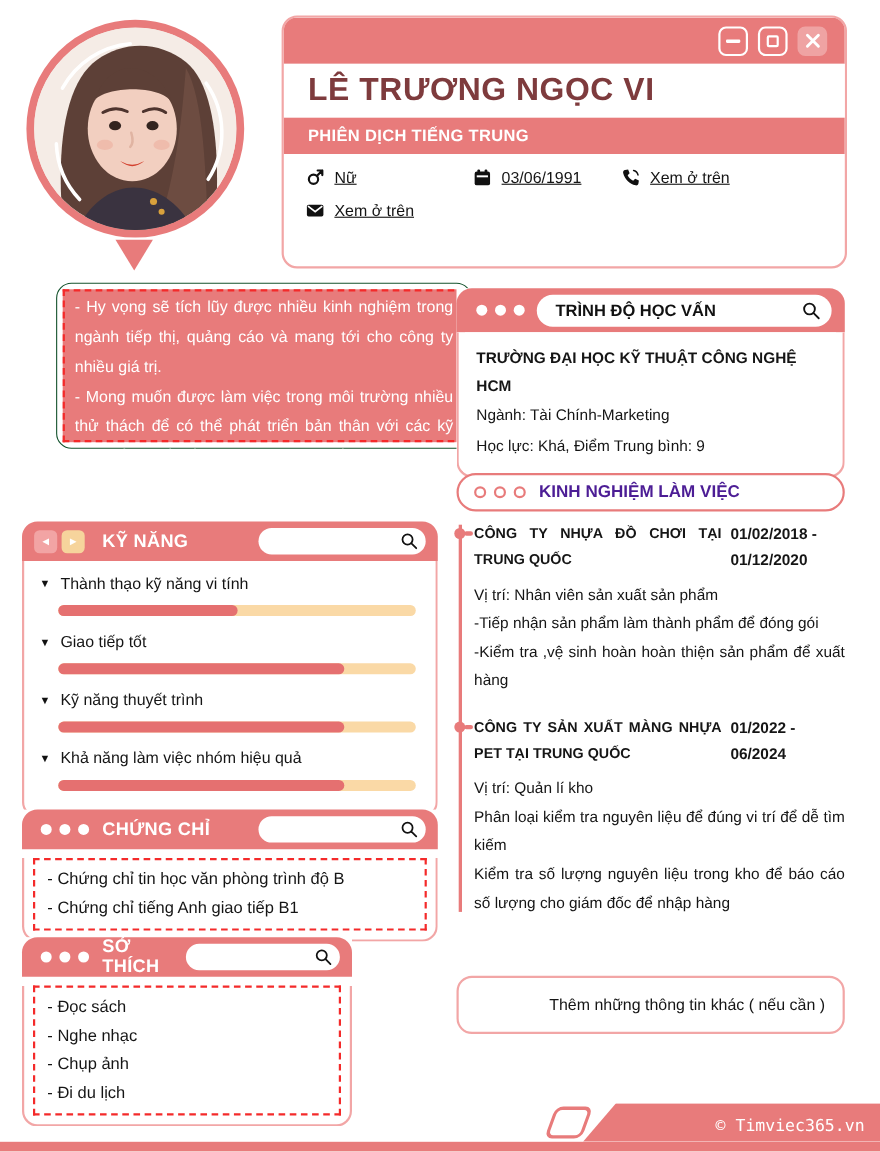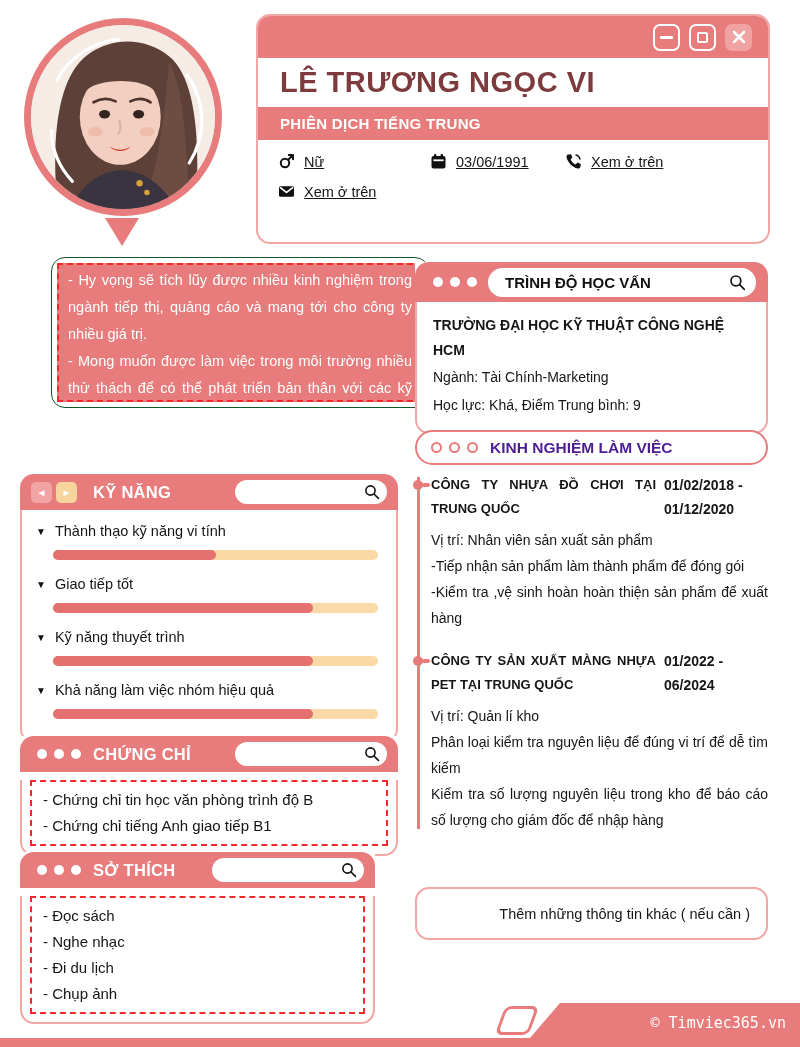--- a/index.html
+++ b/index.html
@@ -62,21 +62,21 @@
   
   .skills { left:20px; top:474px; width:378px; }
   .skills .card-body { padding:13px 14px 6px; }
   .skill { margin-bottom:16px; }
   .skill-label { display:flex; align-items:center; gap:9px; font-size:14.5px; }
   .caret { font-size:10px; color:#111; }
   .bar-track { margin:11px 4px 0 17px; height:10px; border-radius:5px; background:#FAD9A6; }
   .bar-fill { height:10px; border-radius:5px; background:#E57070; }
   
   .certs { left:20px; top:736px; width:378px; }
-  .hobbies { left:20px; top:852px; width:355px; }
+  .hobbies { left:20px; top:852px; width:300px; }
   
   .education { left:415px; top:262px; width:353px; }
   .education .card-head { height:40px; padding:0 12px; }
   .title-pill { flex:1; margin-left:11px; height:29px; background:#fff; border-radius:15px;
     display:flex; align-items:center; padding:0 10px 0 17px; position:relative; }
   .title-pill .pill-text { font-weight:bold; font-size:15px; color:#111; }
   .title-pill svg { margin-left:auto; width:17px; height:17px; }
   .education .card-body { padding:11px 16px 13px; }
   .edu-school { font-weight:bold; font-size:14px; line-height:25px; }
   .edu-line { font-size:14px; line-height:28px; }
@@ -300,22 +300,22 @@
         <svg viewBox="0 0 16 16">
             <circle cx="6.5" cy="6.5" r="4.6" fill="none" stroke="#111" stroke-width="1.6"></circle>
             <path d="M10 10 L14.4 14.4" stroke="#111" stroke-width="1.6" stroke-linecap="round"></path>
           </svg>
       </span>
     </div>
     <div class="card-body">
       <div class="dashed-box">
         <p>- Đọc sách</p>
         <p>- Nghe nhạc</p>
+        <p>- Chụp ảnh</p>
         <p>- Đi du lịch</p>
-        <p>- Chụp ảnh</p>
       </div>
     </div>
   </div>
 
   <div class="card education">
     <div class="card-head">
       <span class="dots">
           <span></span>
           <span></span>
           <span></span>

